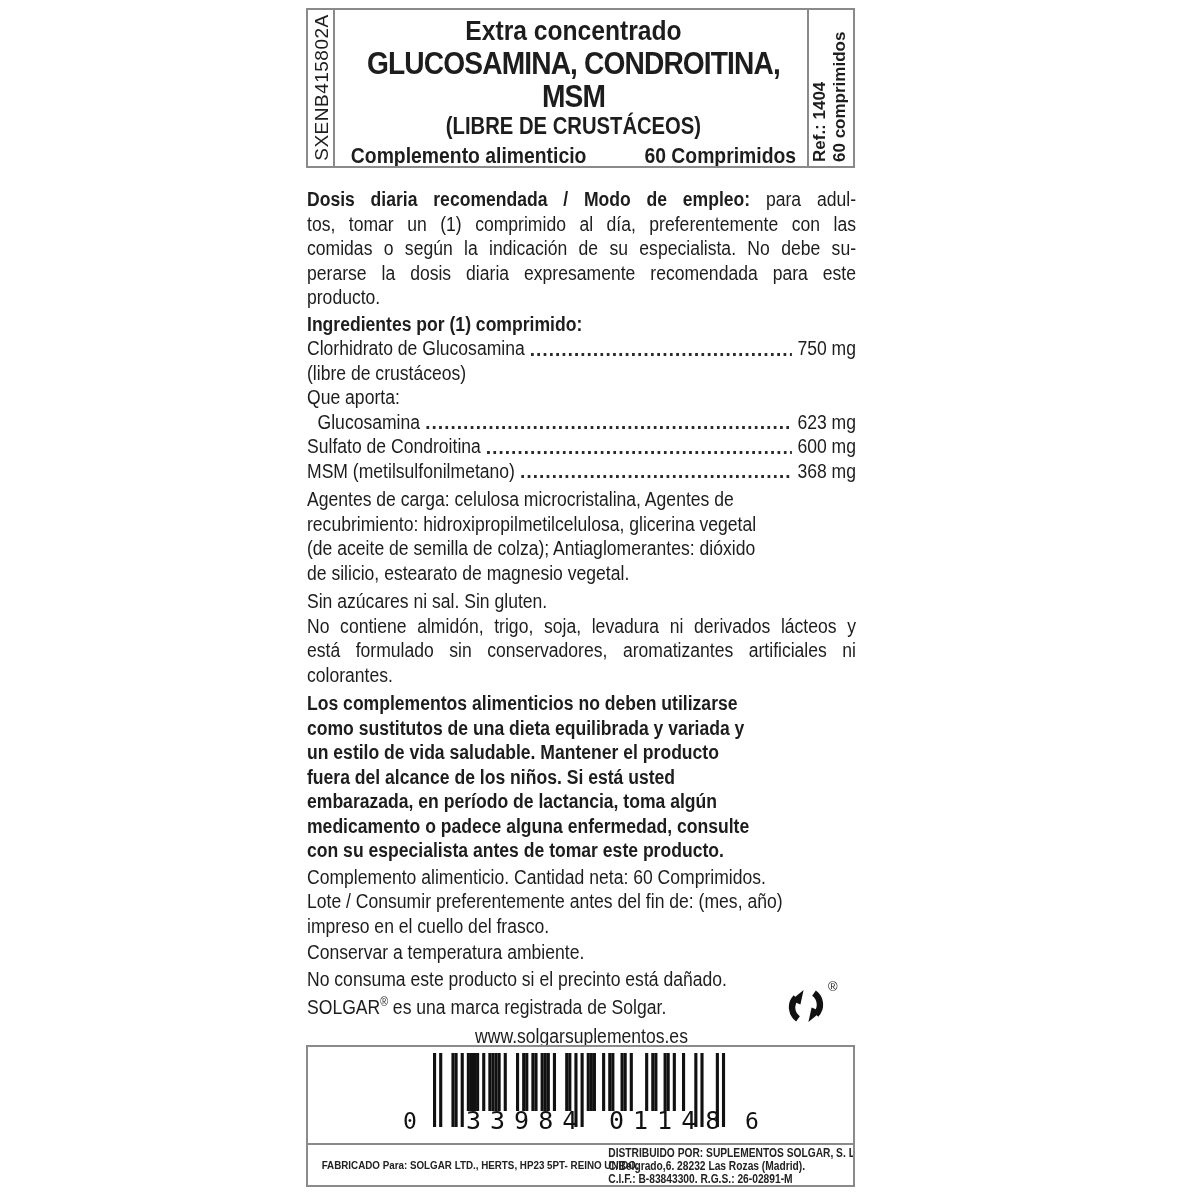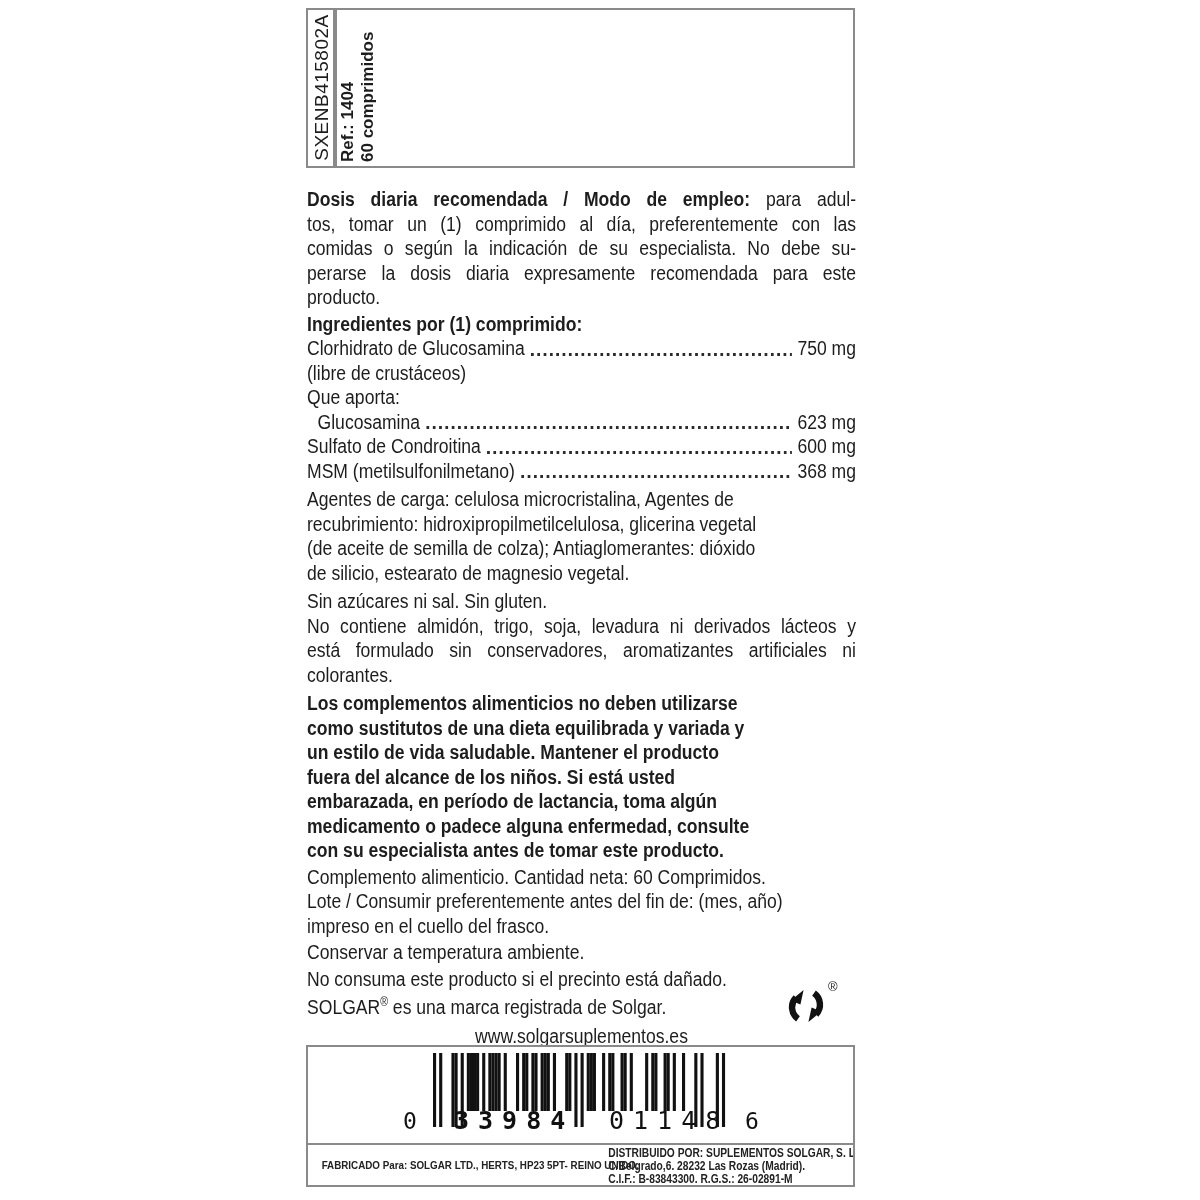--- a/index.html
+++ b/index.html
@@ -72,40 +72,52 @@
     left:306px;top:1045px;width:549px;height:142px;
     border:2px solid #8a8a8a;box-sizing:border-box;
   }
   #bc-area{position:relative;height:96px;border-bottom:2px solid #8a8a8a;}
   #bc-svg{position:absolute;left:125px;top:6px;}
   .bc-digit{
     position:absolute;font-family:"DejaVu Sans Mono",monospace;
     font-size:25px;color:#111;
   }
   #bc-d0{left:95px;top:61px;font-size:23px;}
-  #bc-g1{left:146px;top:59px;letter-spacing:9px;font-weight:bold;}
+  #bc-g1{left:158px;top:59px;letter-spacing:9px;}
   #bc-g2{left:301px;top:59px;letter-spacing:9px;}
   #bc-d6{left:437px;top:61px;font-size:23px;}
   #footer-row{height:40px;overflow:hidden;}
   #footer-scale{
     width:640px;transform:scaleX(0.853);transform-origin:0 0;
     display:flex;height:40px;font-weight:bold;color:#222;
   }
   #footer-left{
     width:352px;display:flex;align-items:center;padding-left:16px;
     font-size:11.5px;box-sizing:border-box;white-space:nowrap;
   }
   #footer-right{flex:1;font-size:12px;line-height:13px;padding-top:2px;white-space:nowrap;}
 </style>
 </head>
 <body>
 
 <div id="header-box" class="abs">
   <div id="strip-code" class="vstrip">
     <div id="side-code">SXENB415802A</div>
+  </div>
+  <div id="header-center">
+    <div id="header-center-inner">
+      <div class="title-small">Extra concentrado</div>
+      <div class="title-big">GLUCOSAMINA, CONDROITINA,</div>
+      <div class="title-big">MSM</div>
+      <div class="title-sub">(LIBRE DE CRUSTÁCEOS)</div>
+      <div id="header-bottom-row">
+        <span>Complemento alimenticio</span>
+        <span>60 Comprimidos</span>
+      </div>
+    </div>
   </div>
   <div id="strip-ref" class="vstrip">
     <div id="ref-block">
       <div>Ref.: 1404</div>
       <div>60 comprimidos</div>
     </div>
   </div>
 </div>
 
 <div id="body-text" class="abs">

